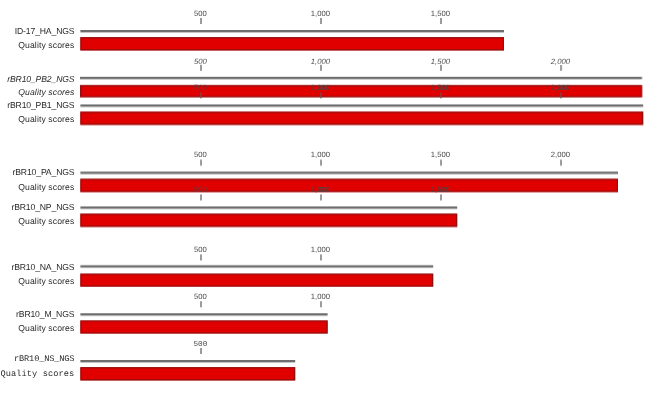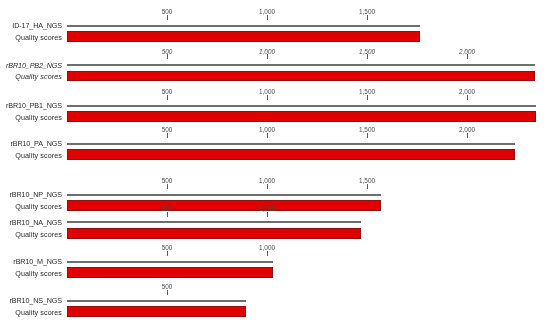--- a/index.html
+++ b/index.html
@@ -54,21 +54,21 @@
     <span class="tick" style="left: 366.5px; background: rgb(90, 90, 90);"></span>
   </span><span class="tick-wrap">
     <span class="ticklbl" style="left: 467px; color: rgb(74, 74, 74);">2,000</span>
     <span class="tick" style="left: 466.5px; background: rgb(90, 90, 90);"></span>
   </span></div>
     <div class="lbl name-lbl">rBR10_PB2_NGS</div>
     <div class="lbl qual-lbl">Quality scores</div>
     <div class="ruler" style="width: 468.4px; background: rgb(110, 110, 110);"></div>
     <div class="bar" style="width: 468.4px; background: rgb(224, 0, 0); border-color: rgb(143, 16, 16);"></div>
   </div>
-    <div class="track" style="top: 80px;">
+    <div class="track" style="top: 62px;">
     <div class="axis-group"><span class="tick-wrap">
     <span class="ticklbl" style="left: 167px; color: rgb(74, 74, 74);">500</span>
     <span class="tick" style="left: 166.5px; background: rgb(90, 90, 90);"></span>
   </span><span class="tick-wrap">
     <span class="ticklbl" style="left: 267px; color: rgb(74, 74, 74);">1,000</span>
     <span class="tick" style="left: 266.5px; background: rgb(90, 90, 90);"></span>
   </span><span class="tick-wrap">
     <span class="ticklbl" style="left: 367px; color: rgb(74, 74, 74);">1,500</span>
     <span class="tick" style="left: 366.5px; background: rgb(90, 90, 90);"></span>
   </span><span class="tick-wrap">
@@ -92,21 +92,21 @@
     <span class="tick" style="left: 366.5px; background: rgb(90, 90, 90);"></span>
   </span><span class="tick-wrap">
     <span class="ticklbl" style="left: 467px; color: rgb(74, 74, 74);">2,000</span>
     <span class="tick" style="left: 466.5px; background: rgb(90, 90, 90);"></span>
   </span></div>
     <div class="lbl name-lbl">rBR10_PA_NGS</div>
     <div class="lbl qual-lbl">Quality scores</div>
     <div class="ruler" style="width: 447.8px; background: rgb(110, 110, 110);"></div>
     <div class="bar" style="width: 447.8px; background: rgb(224, 0, 0); border-color: rgb(143, 16, 16);"></div>
   </div>
-    <div class="track" style="top: 169px;">
+    <div class="track" style="top: 147px;">
     <div class="axis-group"><span class="tick-wrap">
     <span class="ticklbl" style="left: 167px; color: rgb(74, 74, 74);">500</span>
     <span class="tick" style="left: 166.5px; background: rgb(90, 90, 90);"></span>
   </span><span class="tick-wrap">
     <span class="ticklbl" style="left: 267px; color: rgb(74, 74, 74);">1,000</span>
     <span class="tick" style="left: 266.5px; background: rgb(90, 90, 90);"></span>
   </span><span class="tick-wrap">
     <span class="ticklbl" style="left: 367px; color: rgb(74, 74, 74);">1,500</span>
     <span class="tick" style="left: 366.5px; background: rgb(90, 90, 90);"></span>
   </span></div>
@@ -134,21 +134,21 @@
     <span class="tick" style="left: 166.5px; background: rgb(90, 90, 90);"></span>
   </span><span class="tick-wrap">
     <span class="ticklbl" style="left: 267px; color: rgb(74, 74, 74);">1,000</span>
     <span class="tick" style="left: 266.5px; background: rgb(90, 90, 90);"></span>
   </span></div>
     <div class="lbl name-lbl">rBR10_M_NGS</div>
     <div class="lbl qual-lbl">Quality scores</div>
     <div class="ruler" style="width: 206.4px; background: rgb(110, 110, 110);"></div>
     <div class="bar" style="width: 206.4px; background: rgb(224, 0, 0); border-color: rgb(143, 16, 16);"></div>
   </div>
-    <div class="track" style="top: 275.1px;">
+    <div class="track" style="top: 275.1px; font-family: Liberation Mono, monospace;">
     <div class="axis-group"><span class="tick-wrap">
     <span class="ticklbl" style="left: 167px; color: rgb(74, 74, 74);">500</span>
     <span class="tick" style="left: 166.5px; background: rgb(90, 90, 90);"></span>
   </span></div>
     <div class="lbl name-lbl">rBR10_NS_NGS</div>
     <div class="lbl qual-lbl">Quality scores</div>
     <div class="ruler" style="width: 179px; background: rgb(110, 110, 110);"></div>
     <div class="bar" style="width: 179px; background: rgb(224, 0, 0); border-color: rgb(143, 16, 16);"></div>
   </div>
   </div>

